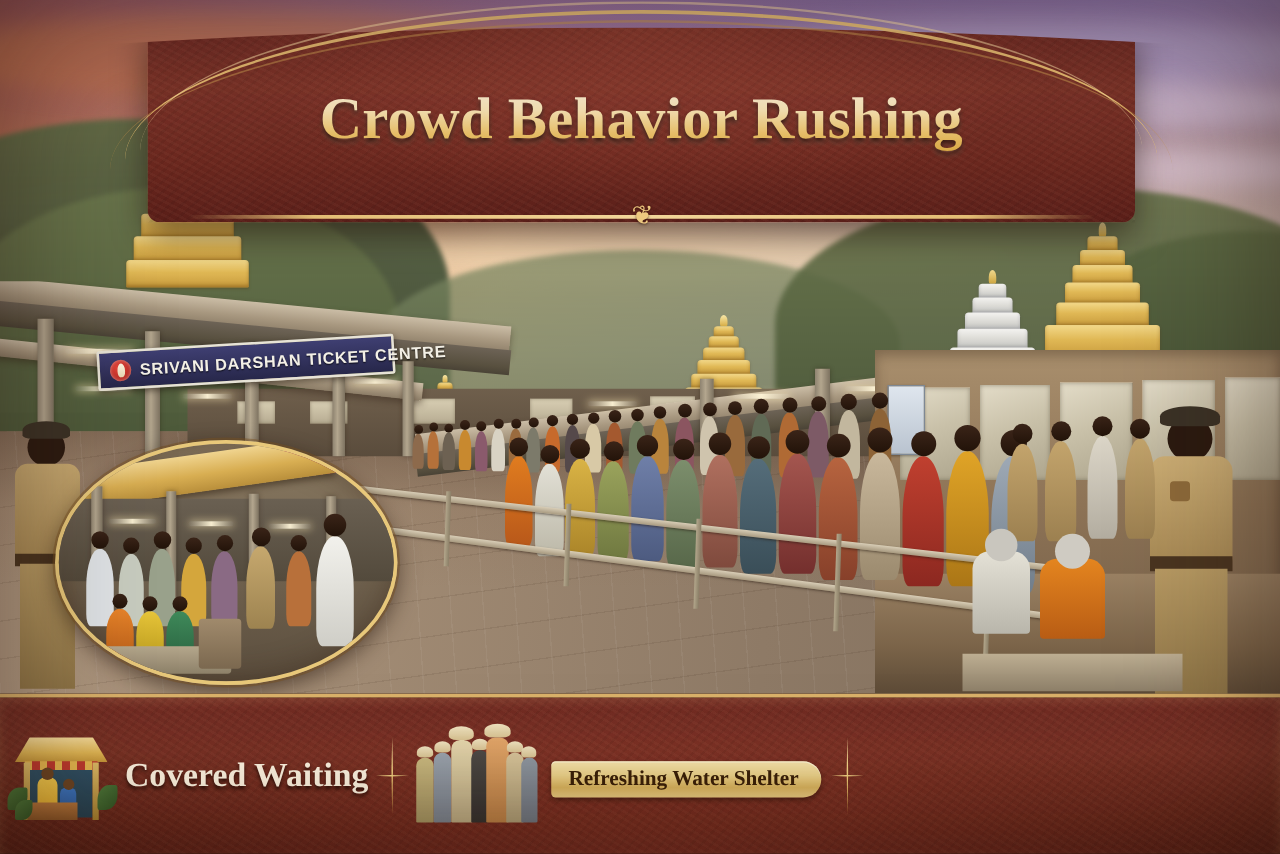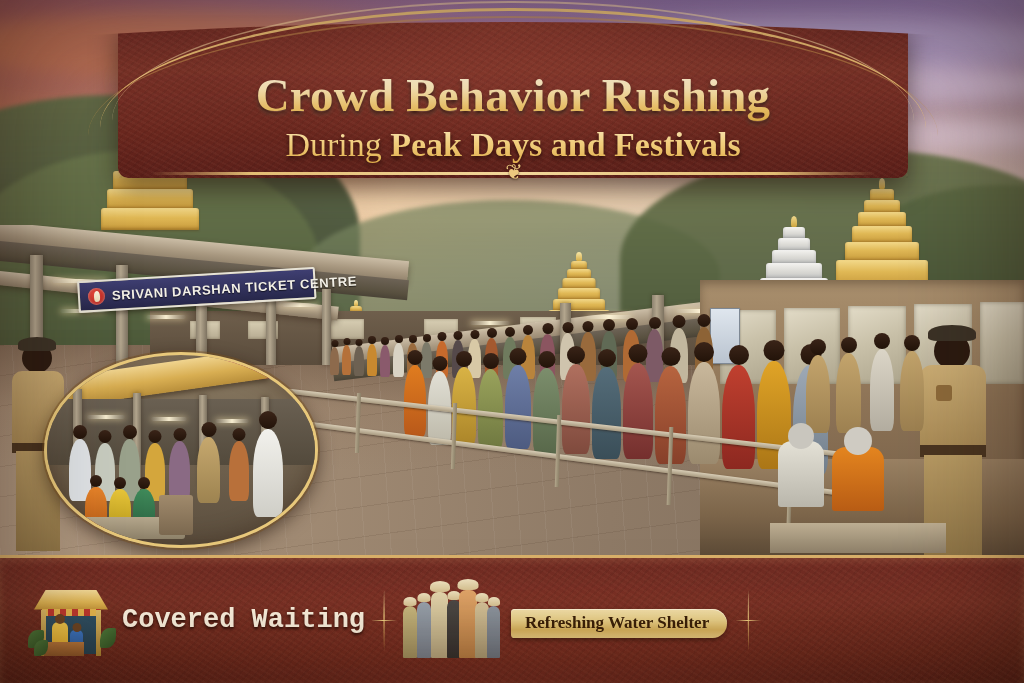--- a/index.html
+++ b/index.html
@@ -688,32 +688,29 @@
 
   <div class="banner">
     <div class="banner-tex"></div>
   </div>
   <div class="banner-arc"></div>
   <div class="banner-arc2"></div>
   <div class="banner-arc3"></div>
 
   <div style="position:absolute;left:118px;top:22px;width:790px;height:156px;">
     <div class="title">Crowd Behavior Rushing</div>
-    <div class="subtitle">
-      <span class="sub-a">During </span><span class="sub-b">Peak Days and Festivals</span>
-    </div>
     <div class="ornament-line" style="left:32px;width:726px;"></div>
     <div class="ornament">❦</div>
   </div>
 
   <div class="footer">
     <div class="footer-tex"></div>
     <div class="feats">
 
-      <div class="feat" style="padding-left:32px;font-family:Liberation Mono, monospace;">
+      <div class="feat" style="padding-left:10px;">
         <div class="feat-icon kiosk">
           <div class="kiosk-roof"></div>
           <div class="kiosk-awn"></div>
           <div class="kiosk-body"></div>
           <div class="kiosk-post kp1"></div>
           <div class="kiosk-post kp2"></div>
           <div class="kiosk-p1"></div>
           <div class="kiosk-p2"></div>
           <div class="kiosk-counter"></div>
           <div class="leaf" style="left:-4px;top:46px;width:16px;height:18px;"></div>

